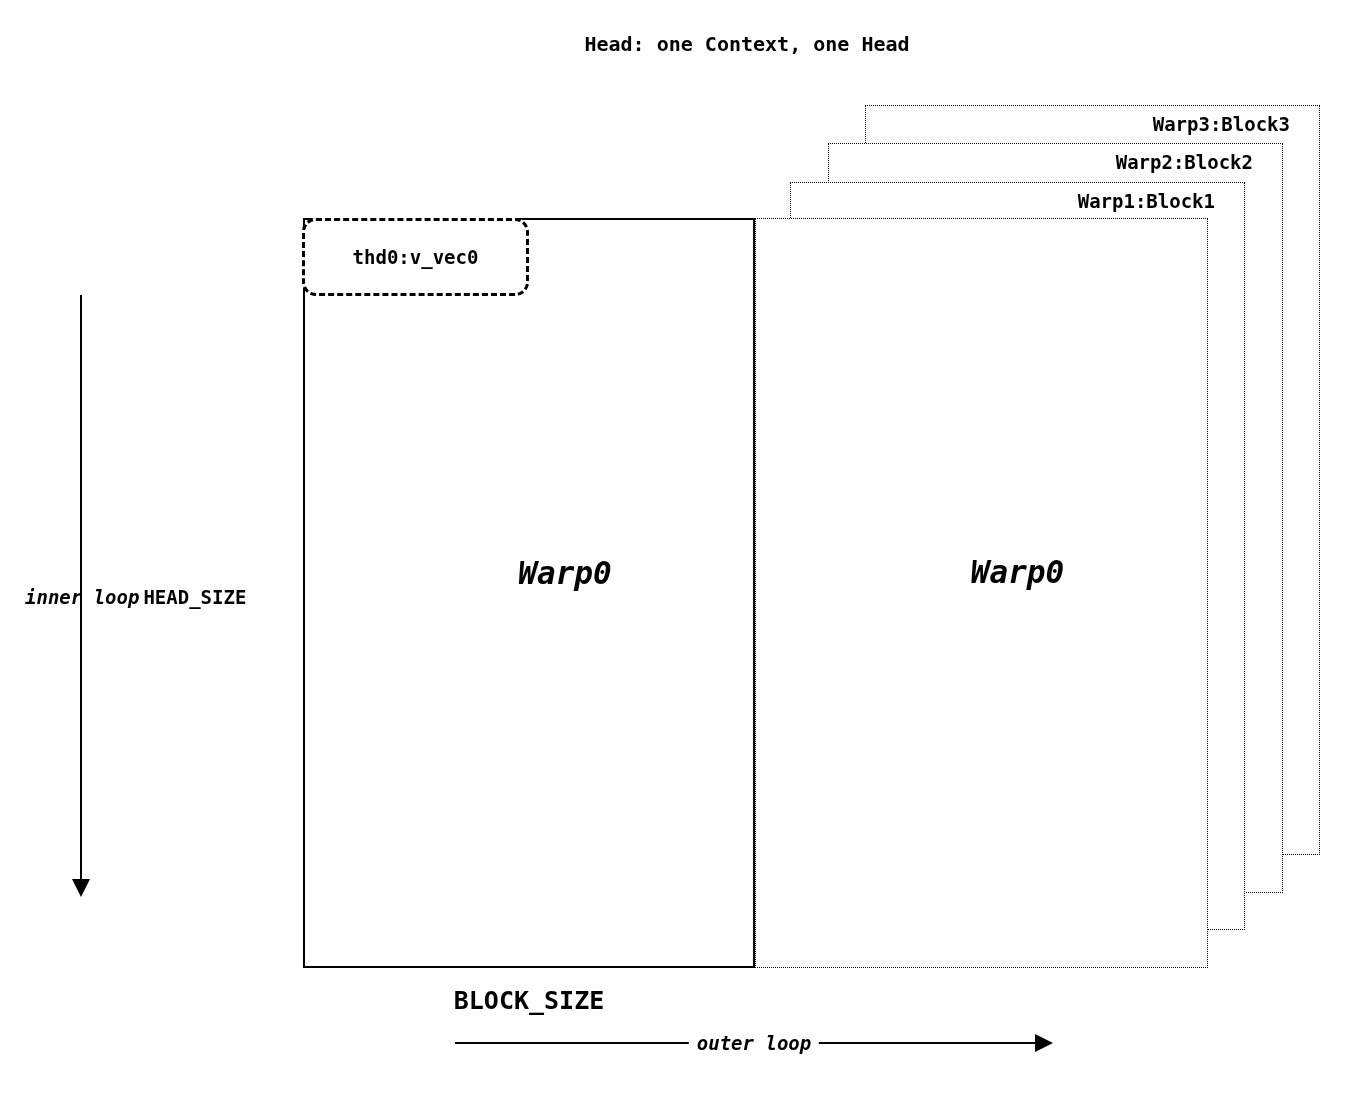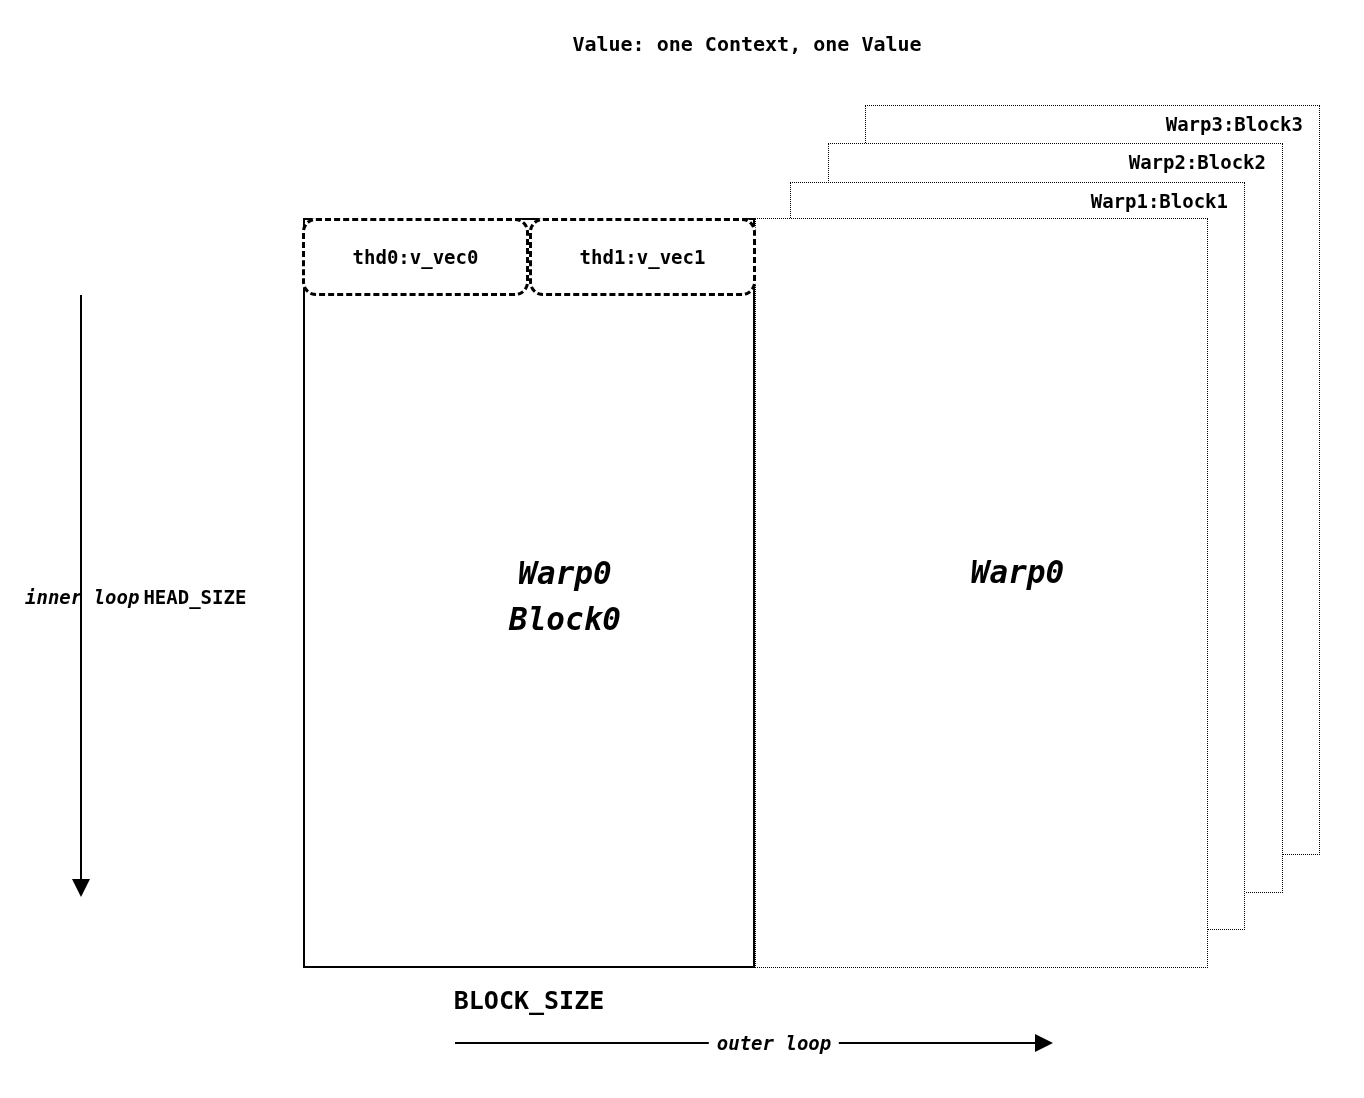--- a/index.html
+++ b/index.html
@@ -37,21 +37,21 @@
   .b2 { left: 828px; top: 143px; width: 455px; height: 750px; }
   .b1 { left: 790px; top: 182px; width: 455px; height: 748px; }
   .front { left: 755px; top: 218px; width: 453px; height: 750px; }
   .main {
     left: 303px; top: 218px; width: 452px; height: 750px;
     border: 2px solid #000;
   }
   .blabel {
     position: absolute;
     top: 7px;
-    right: 16px;
+    right: 29px;
     font-size: 19px;
     font-weight: bold;
     white-space: nowrap;
   }
   .big-label {
     position: absolute;
     left: 0;
     top: 330px;
     width: 100%;
     text-align: center;
@@ -165,29 +165,28 @@
     position: absolute;
     left: 50%;
     top: 50%;
     transform: translate(-50%, -50%);
     background: #ffffff;
     padding: 0 8px;
     font-size: 19px;
     font-weight: bold;
     font-style: italic;
     white-space: nowrap;
-    margin-left: 20px;
   }
 </style>
 </head>
 <body>
 
 <div class="canvas">
 
-  <div class="title">Value: one Context, one Value</div>
+  <div class="title">Head: one Context, one Head</div>
 
   <div class="rect back b3">
     <span class="blabel">Warp3:Block3</span>
   </div>
   <div class="rect back b2">
     <span class="blabel">Warp2:Block2</span>
   </div>
   <div class="rect back b1">
     <span class="blabel">Warp1:Block1</span>
   </div>
@@ -196,27 +195,23 @@
     <div class="big-label">
       <div>Warp0</div>
     </div>
   </div>
 
   <div class="rect main">
     <div class="thread-row row1">
       <div class="tbox tleft">
         <span>thd0:v_vec0</span>
       </div>
-      <div class="tbox tright">
-        <span>thd1:v_vec1</span>
-      </div>
     </div>
     <div class="big-label">
       <div>Warp0</div>
-      <div>Block0</div>
     </div>
   </div>
 
   <div class="v-arrow">
     <div class="v-line"></div>
     <div class="v-head"></div>
   </div>
   <div class="inner-label">
     <span class="it">inner loop</span><span>HEAD_SIZE</span>
   </div>

